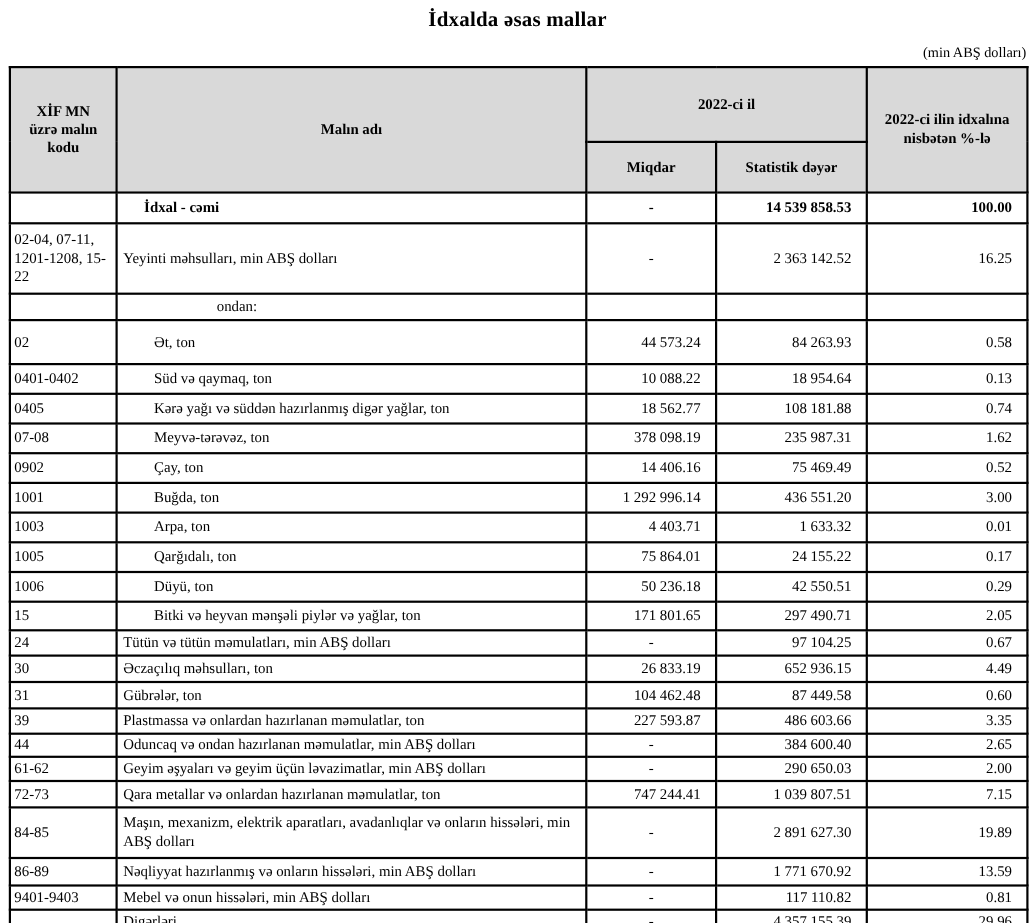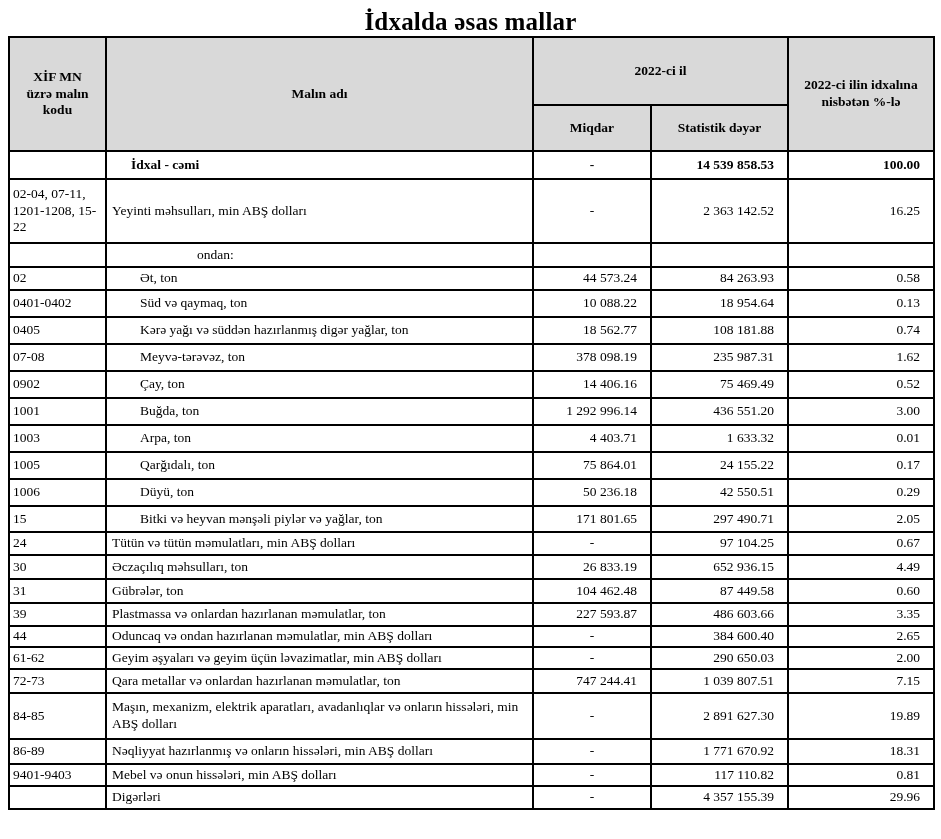--- a/index.html
+++ b/index.html
@@ -7,21 +7,21 @@
     padding: 0;
     background: #ffffff;
     width: 941px;
     height: 839px;
     font-family: "Liberation Serif", "DejaVu Serif", serif;
     color: #000000;
   }
   .page { width: 941px; }
   .title {
     text-align: center;
-    font-size: 25px;
+    font-size: 19px;
     font-weight: bold;
     margin: 0;
     padding-top: 8px;
     letter-spacing: 0.2px;
   }
   .unit-note {
     text-align: right;
     font-size: 13px;
     margin: 10px 8px 4px 0;
   }
@@ -55,20 +55,21 @@
   td.ind-0 { padding-left: 5px; }
   td.ind-1 { padding-left: 24px; }
   td.ind-2 { padding-left: 33px; }
   td.ind-3 { padding-left: 90px; }
 </style>
 </head>
 <body>
 
 <div class="page">
   <h1 class="title">İdxalda əsas mallar</h1>
+  <div class="unit-note">(min ABŞ dolları)</div>
 
   <table class="main">
     <colgroup>
       <col style="width:97px">
       <col style="width:427px">
       <col style="width:118px">
       <col style="width:137px">
       <col style="width:146px">
     </colgroup>
     <thead>
@@ -98,21 +99,21 @@
           <td class="num">2 363 142.52</td>
           <td class="num">16.25</td>
         </tr>
         <tr style="height: 24px;">
           <td class="code"></td>
           <td class="name ind-3">ondan:</td>
           <td class="num"></td>
           <td class="num"></td>
           <td class="num"></td>
         </tr>
-        <tr style="height: 23px;">
+        <tr style="height: 40px;">
           <td class="code">02</td>
           <td class="name ind-2">Ət, ton</td>
           <td class="num">44 573.24</td>
           <td class="num">84 263.93</td>
           <td class="num">0.58</td>
         </tr>
         <tr style="height: 27px;">
           <td class="code">0401-0402</td>
           <td class="name ind-2">Süd və qaymaq, ton</td>
           <td class="num">10 088.22</td>
@@ -229,21 +230,21 @@
           <td class="name ind-0">Maşın, mexanizm, elektrik aparatları, avadanlıqlar və onların hissələri, min ABŞ dolları</td>
           <td class="dash">-</td>
           <td class="num">2 891 627.30</td>
           <td class="num">19.89</td>
         </tr>
         <tr style="height: 25px;">
           <td class="code">86-89</td>
           <td class="name ind-0">Nəqliyyat hazırlanmış və onların hissələri, min ABŞ dolları</td>
           <td class="dash">-</td>
           <td class="num">1 771 670.92</td>
-          <td class="num">18.31</td>
+          <td class="num">13.59</td>
         </tr>
         <tr style="height: 22px;">
           <td class="code">9401-9403</td>
           <td class="name ind-0">Mebel və onun hissələri, min ABŞ dolları</td>
           <td class="dash">-</td>
           <td class="num">117 110.82</td>
           <td class="num">0.81</td>
         </tr>
         <tr style="height: 23px;">
           <td class="code"></td>

